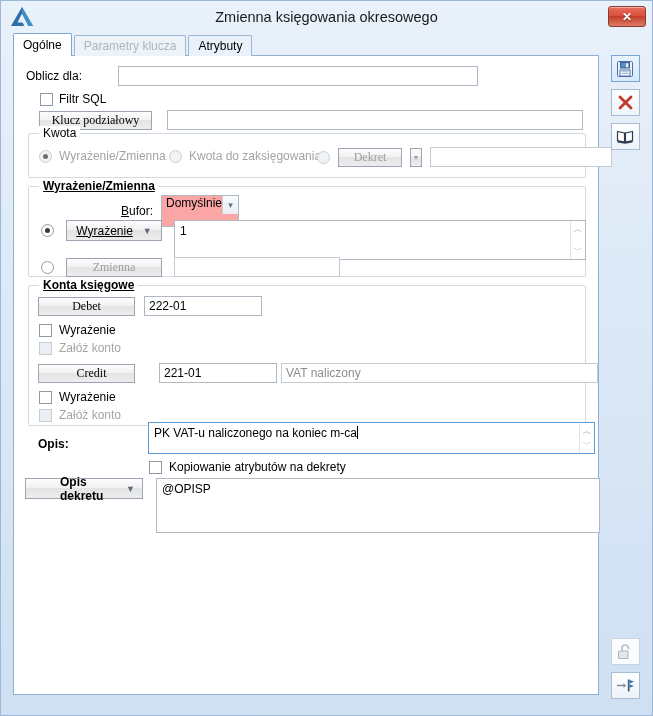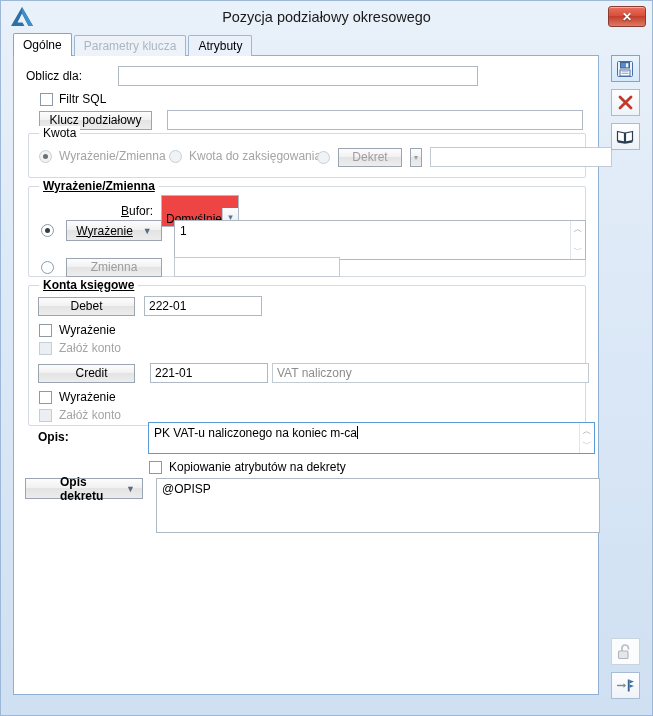--- a/index.html
+++ b/index.html
@@ -159,20 +159,21 @@
 
   .btn {
     border: 1px solid #9aa5b1;
     background: linear-gradient(to bottom,#fdfdfd 0%,#f1f1f1 48%,#e4e4e4 50%,#ededed 100%);
     height: 19px;
     font-size: 12px;
     display: flex; align-items: center; justify-content: center;
     cursor: pointer;
     color: #000;
     padding: 0 6px;
+    font-family: Liberation Serif, serif;
   }
   .btn.disabled { color: #9d9d9d; cursor: default; }
 
   
   .cb {
     width: 13px; height: 13px;
     border: 1px solid #8c9aa8;
     background: #fff;
     display: inline-block;
     flex: none;
@@ -213,22 +214,22 @@
     font-size: 12px;
     font-weight: bold;
     color: #000;
   }
   .group.light > .gtitle { font-weight: normal; }
 
   
   .combo {
     height: 32px;
     border: 1px solid #aeb9c4;
-    background: #ef4444;
-    display: flex; align-items: flex-end;
+    background: #fca5a5;
+    display: flex; align-items: flex-start;
     font-size: 12px;
     padding-left: 4px;
     cursor: pointer;
   }
   .combo .cval { flex: 1; }
   .combo .carrow {
     width: 17px; height: 18px;
     border-left: 1px solid #c3ccd5;
     background: linear-gradient(to bottom,#fbfcfd,#e7edf3);
     display:flex; align-items:center; justify-content:center;
@@ -281,21 +282,21 @@
 
 <div class="window">
 
   <div class="titlebar">
     <div class="app-logo">
       <svg width="26" height="24" viewBox="0 0 26 24">
         <path d="M13 2 L24 21 L19.5 21 L13 8.5 L8.5 17.5 L13.5 17.5 L15.5 21 L2 21 Z" fill="#2f6fa8"></path>
         <path d="M13 2 L24 21 L19.5 21 L13 8.5 Z" fill="#3f8ec4"></path>
       </svg>
     </div>
-    <div class="title-text">Pozycja podziałowy okresowego</div>
+    <div class="title-text">Zmienna księgowania okresowego</div>
     <div class="close-btn">
       <span>✕</span>
     </div>
   </div>
 
   <div class="tabstrip">
     <div class="tab active">
       <span>Ogólne</span>
     </div>
     <div class="tab disabled">
@@ -390,35 +391,35 @@
         <span class="cb"></span>
         <span class="lbl">Wyrażenie</span>
       </div>
       <div class="row" style="position:absolute; left:10px; top:55px; gap:7px;">
         <span class="cb dis"></span>
         <span class="lbl dim">Załóż konto</span>
       </div>
 
       <div class="row" style="position:absolute; left:9px; top:77px;">
         <span class="btn" style="width:97px;padding-left:16px;">Credit</span>
-        <span class="tbox" style="width:118px; margin-left:15px;">221-01</span>
+        <span class="tbox" style="width:118px; margin-left:24px;">221-01</span>
         <span class="tbox readonly" style="width:317px; margin-left:4px;">VAT naliczony</span>
       </div>
       <div class="row" style="position:absolute; left:10px; top:104px; gap:7px;">
         <span class="cb"></span>
         <span class="lbl">Wyrażenie</span>
       </div>
       <div class="row" style="position:absolute; left:10px; top:122px; gap:7px;">
         <span class="cb dis"></span>
         <span class="lbl dim">Załóż konto</span>
       </div>
     </div>
 
     <div class="row" style="position:absolute; left:24px; top:366px; align-items:flex-start;">
-      <span class="lbl bold" style="width:110px; margin-top:8px;">Opis:</span>
+      <span class="lbl bold" style="width:110px; margin-top:15px;">Opis:</span>
       <span class="area focus" style="width:447px; height:32px;">
         <span class="atext"><span>PK VAT-u naliczonego na koniec m-ca</span><span class="caret"></span></span>
         <span class="ascroll">
           <span>︿</span>
           <span>﹀</span>
         </span>
       </span>
     </div>
 
     <div class="row" style="position:absolute; left:135px; top:404px; gap:7px;">

